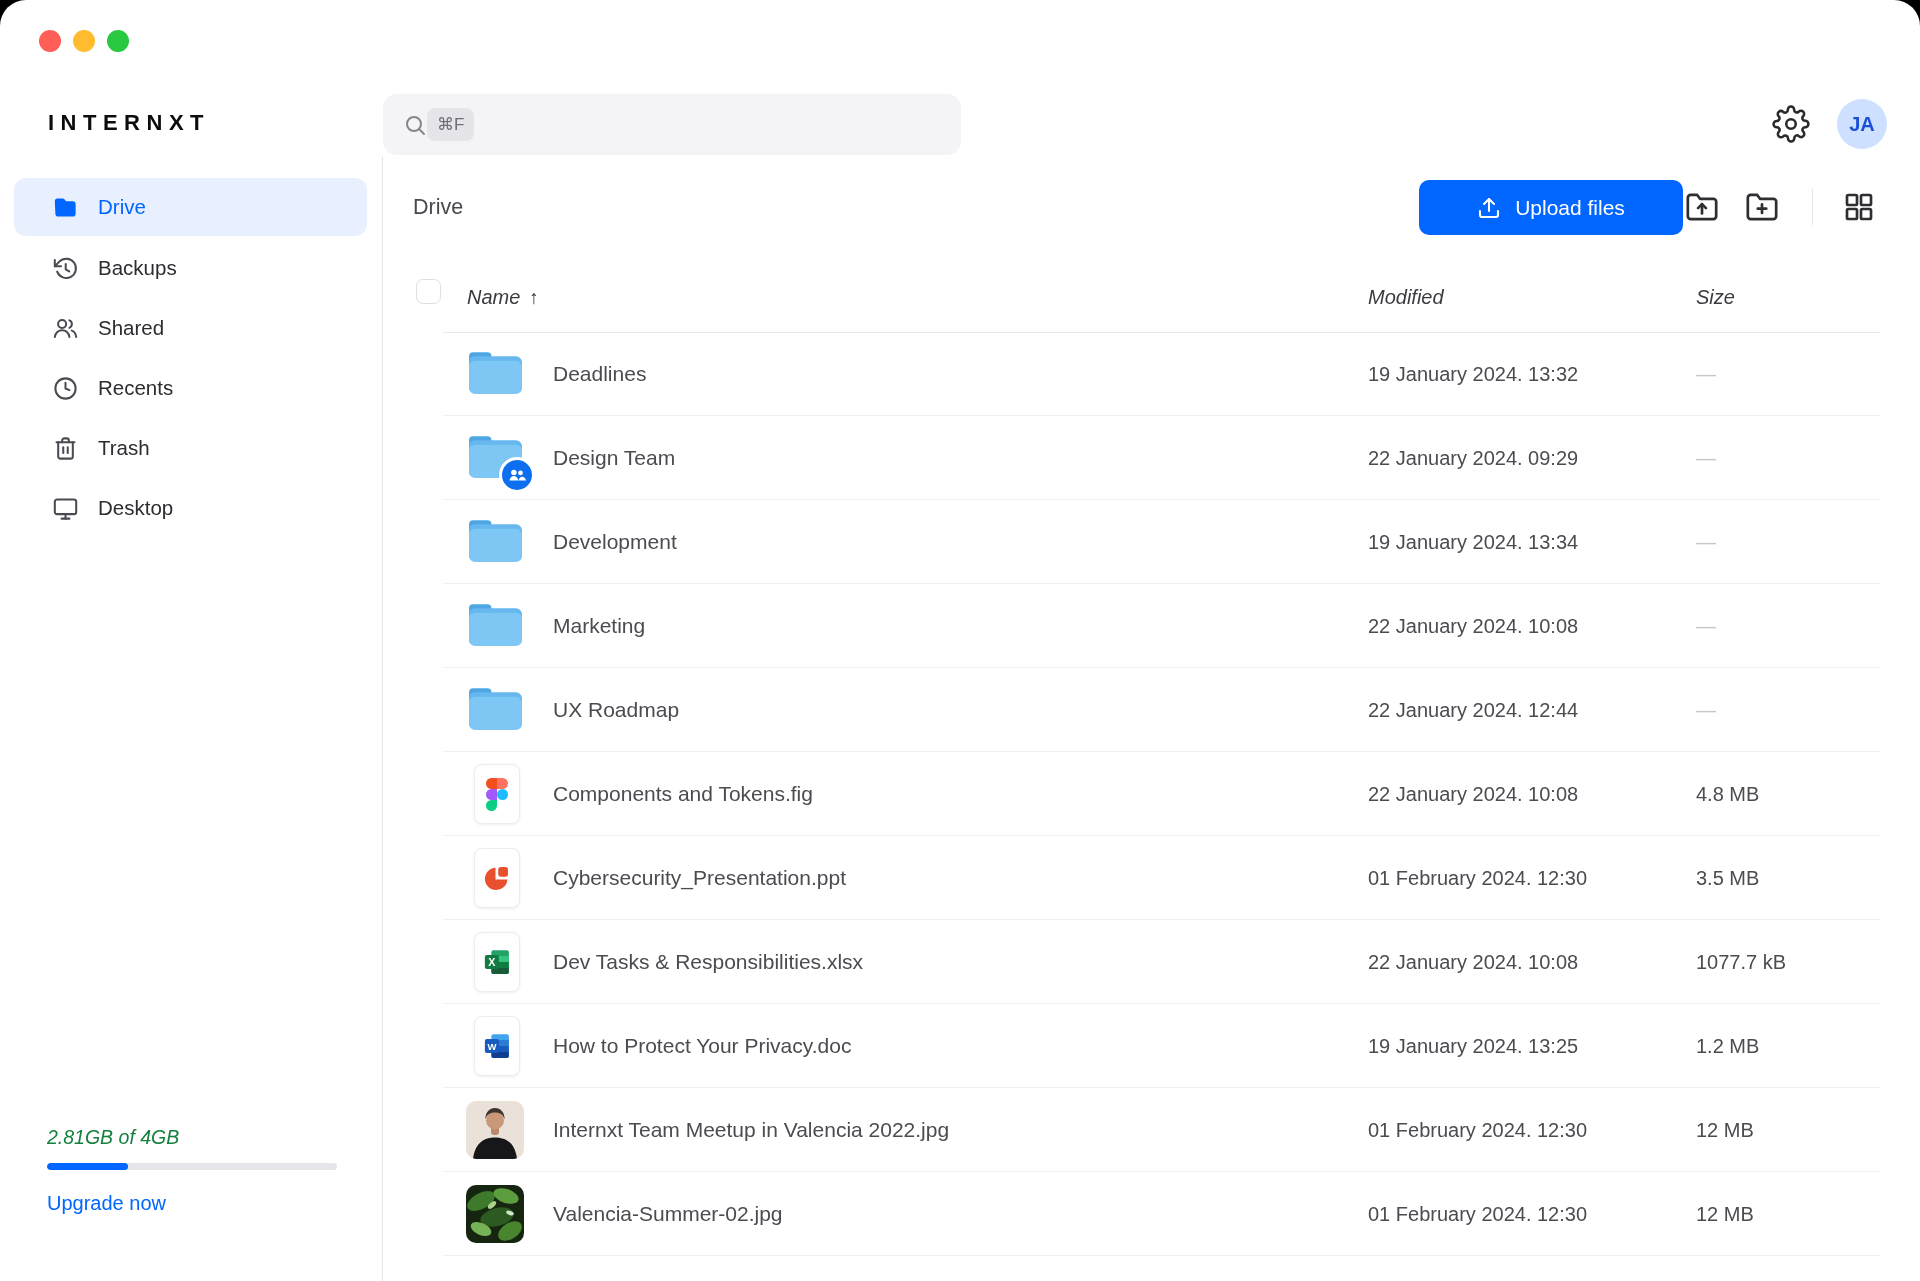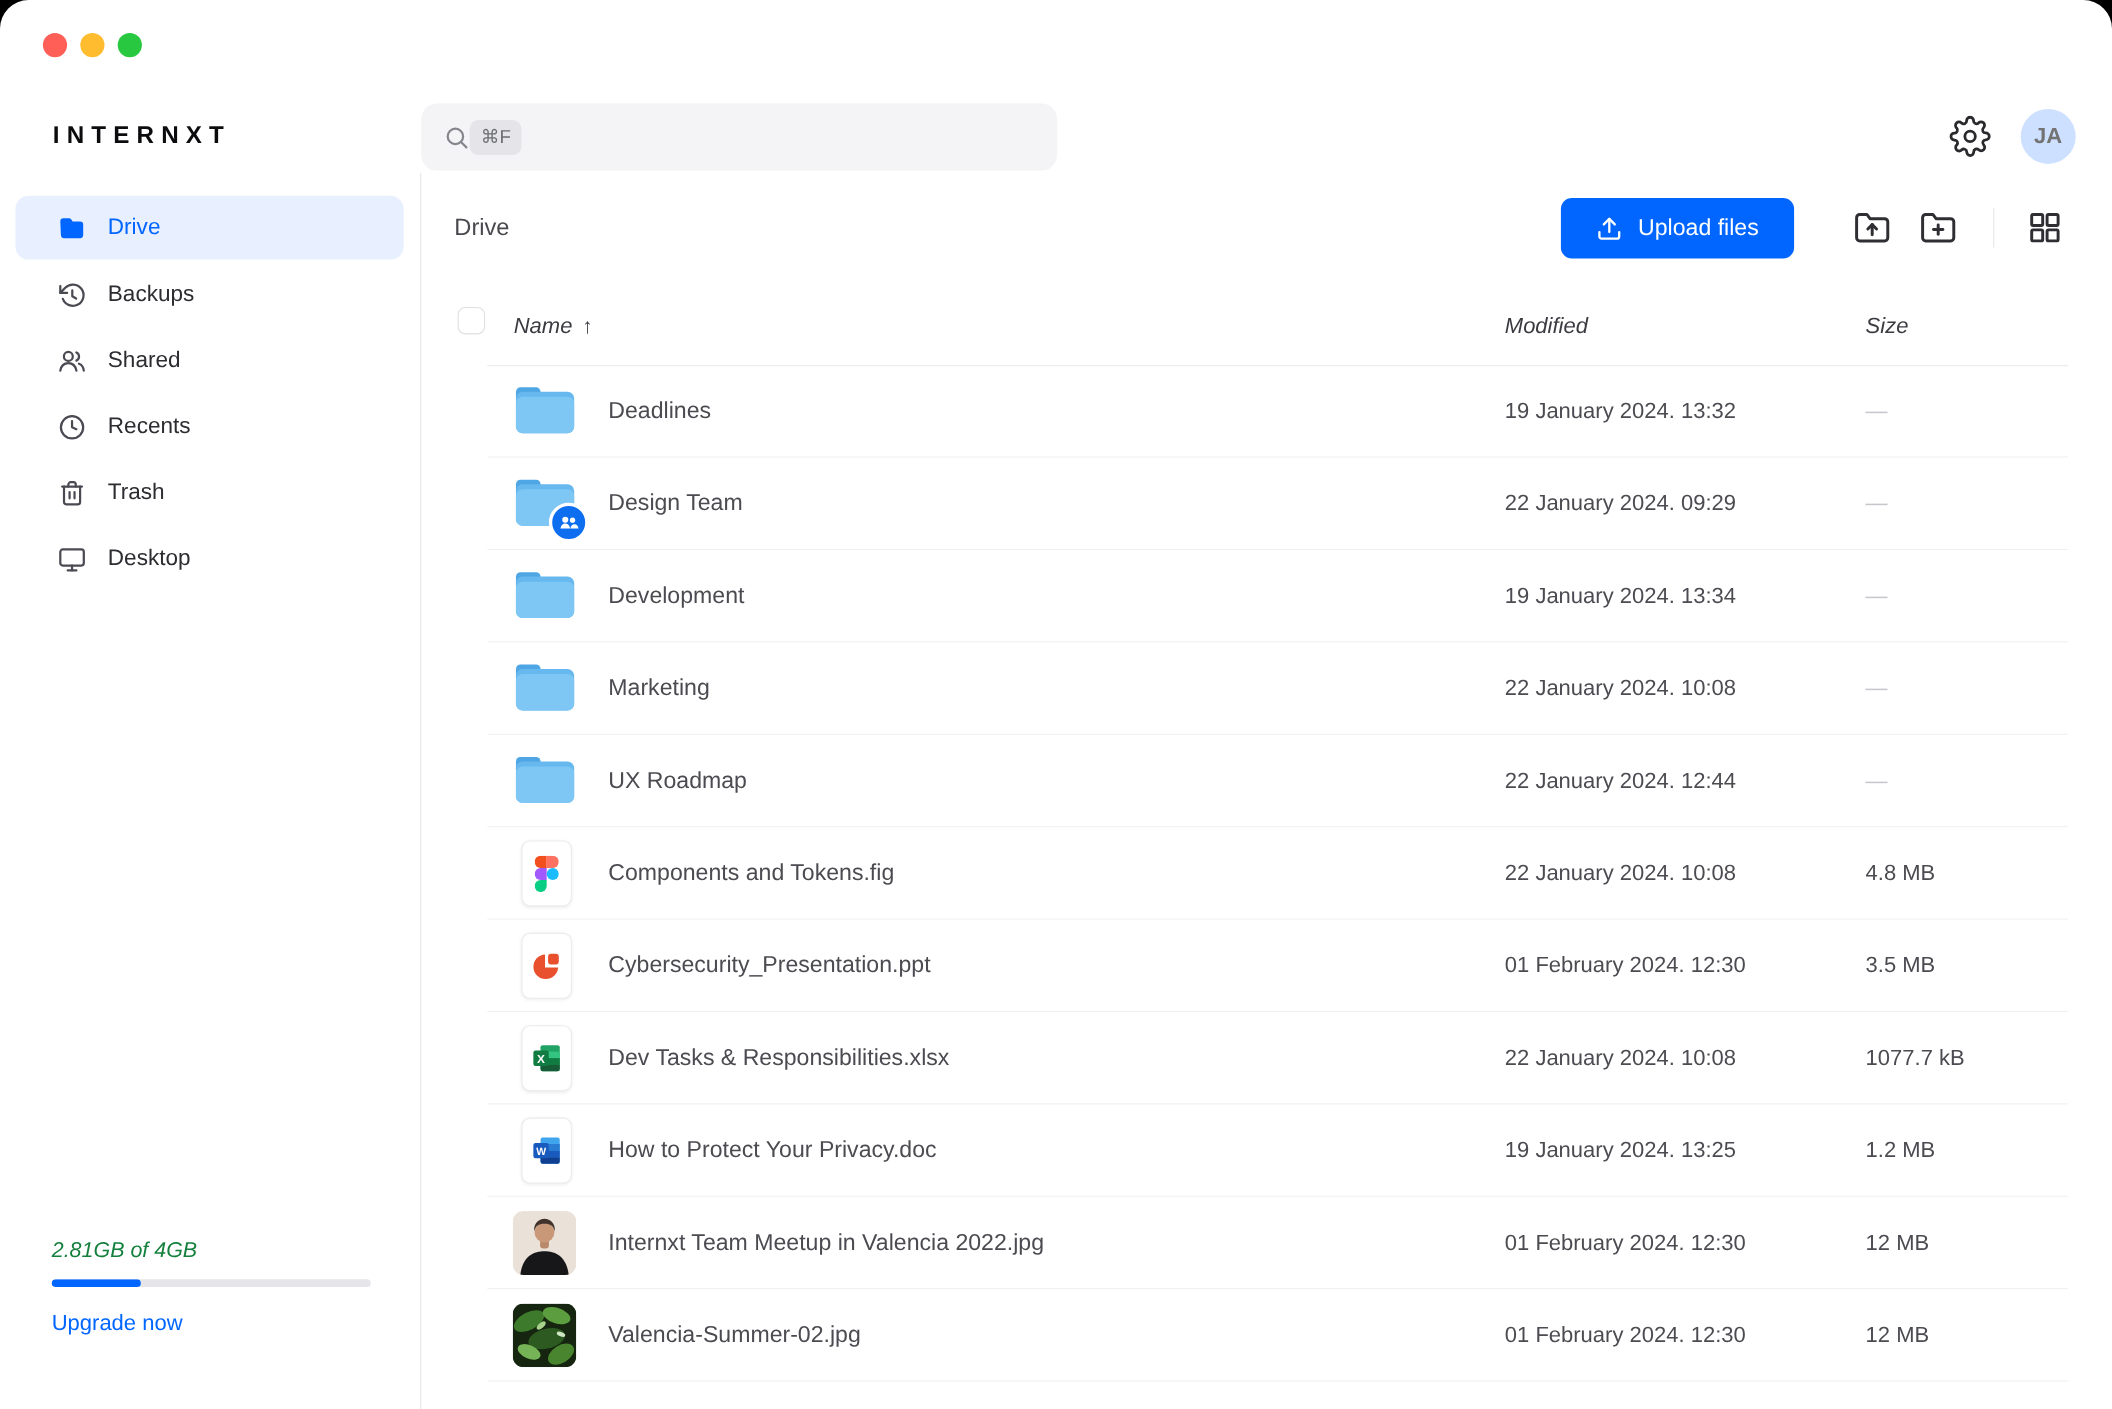--- a/index.html
+++ b/index.html
@@ -15,21 +15,21 @@
   .searchbar { position:absolute; left:383px; top:94px; width:578px; height:61px;
                background:#F4F4F6; border-radius:14px; display:flex; align-items:center; padding:0 14px 0 20px; }
   .searchbar svg { flex:0 0 auto; }
   .search-input { flex:1; border:none; outline:none; background:transparent; margin-left:14px;
                   font-size:22px; color:#3f3f46; font-family:inherit; }
   .search-input::placeholder { color:#84848c; }
   .kbd-badge { flex:0 0 auto; background:#E5E5E9; color:#6E6E76; border-radius:8px;
                font-size:17px; padding:6px 10px; }
   .gear-btn { position:absolute; left:1772px; top:105px; width:38px; height:38px; cursor:pointer; }
   .avatar { position:absolute; left:1837px; top:99px; width:50px; height:50px; border-radius:50%;
-            background:#CDE0FF; color:#737373; font-size:20px; font-weight:700;
+            background:#CDE0FF; color:#1d4ed8; font-size:20px; font-weight:700;
             display:flex; align-items:center; justify-content:center; cursor:pointer; }
 
   
   .body { position:absolute; top:157px; left:0; right:0; bottom:0; display:flex; }
   .sidebar { width:383px; border-right:1px solid #E6E6EA; position:relative; }
   .main { flex:1; position:relative; }
 
   
   .nav { padding-top:21px; }
   .nav-item { height:60px; margin:0 15px 0 14px; border-radius:12px; display:flex;
@@ -40,21 +40,21 @@
   .nav-item.active .nlabel { color:#0066FF; font-weight:500; }
 
   .storage { position:absolute; left:47px; bottom:66px; width:290px; }
   .storage-text { font-size:19.5px; color:#15803d;font-style:italic; }
   .storage-bar { margin-top:14px; height:7px; border-radius:4px; background:#E6E6EA; overflow:hidden; }
   .storage-fill { height:100%; border-radius:4px; background:#0066FF; }
   .upgrade { margin-top:22px; font-size:20px; font-weight:500; color:#0066FF; cursor:pointer; }
 
   
   .page-title { position:absolute; left:30px; top:38px; font-size:21.5px; color:#48484E; }
-  .upload-btn { position:absolute; left:1036px; top:23px; width:212px; height:55px; border:none;
+  .upload-btn { position:absolute; left:1036px; top:23px; width:264px; height:55px; border:none;
                 background:#0066FF; color:#fff; font-size:21px; font-weight:500; border-radius:10px;
                 display:flex; align-items:center; justify-content:center; gap:14px; cursor:pointer;
                 font-family:inherit; }
   .tool-icon { position:absolute; top:33px; width:34px; height:34px; cursor:pointer; }
   .ticon-1 { left:1302px; } .ticon-2 { left:1362px; }
   .toolbar-divider { position:absolute; left:1429px; top:32px; width:1px; height:36px; background:#E6E6EA; }
   .ticon-3 { left:1460px; width:32px; height:32px; top:34px; }
 
   
   .thead { position:absolute; left:0; right:0; top:110px; height:50px; }

